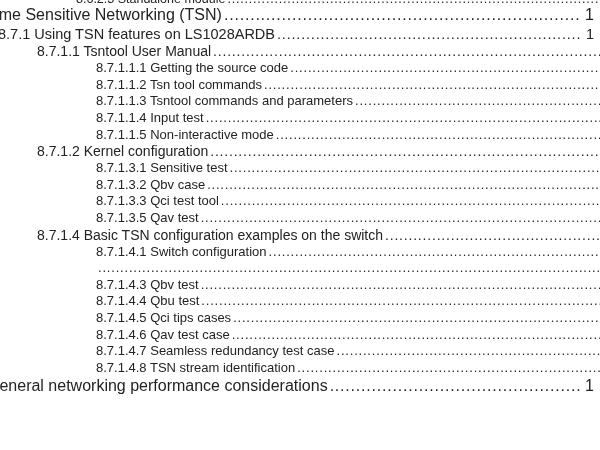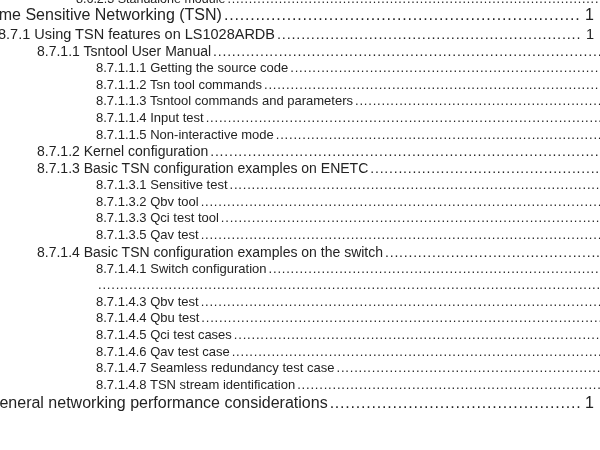--- a/index.html
+++ b/index.html
@@ -110,34 +110,29 @@
     <span class="dots"></span>
 
   </div>
 
   <div class="row l2">
     <span class="t">8.7.1.2 Kernel configuration</span>
     <span class="dots"></span>
 
   </div>
 
-  <div class="row l2">
-    <span class="t">8.7.1.3 Basic TSN configuration examples on ENETC</span>
-    <span class="dots"></span>
-
-  </div>
 
   <div class="row l3">
     <span class="t">8.7.1.3.1 Sensitive test</span>
     <span class="dots"></span>
 
   </div>
 
   <div class="row l3">
-    <span class="t">8.7.1.3.2 Qbv tool</span>
+    <span class="t">8.7.1.3.2 Qbv case</span>
     <span class="dots"></span>
 
   </div>
 
   <div class="row l3">
     <span class="t">8.7.1.3.3 Qci test tool</span>
     <span class="dots"></span>
 
   </div>
 
@@ -171,21 +166,21 @@
 
   </div>
 
   <div class="row l3">
     <span class="t">8.7.1.4.4 Qbu test</span>
     <span class="dots"></span>
 
   </div>
 
   <div class="row l3">
-    <span class="t">8.7.1.4.5 Qci test cases</span>
+    <span class="t">8.7.1.4.5 Qci tips cases</span>
     <span class="dots"></span>
 
   </div>
 
   <div class="row l3">
     <span class="t">8.7.1.4.6 Qav test case</span>
     <span class="dots"></span>
 
   </div>
 

